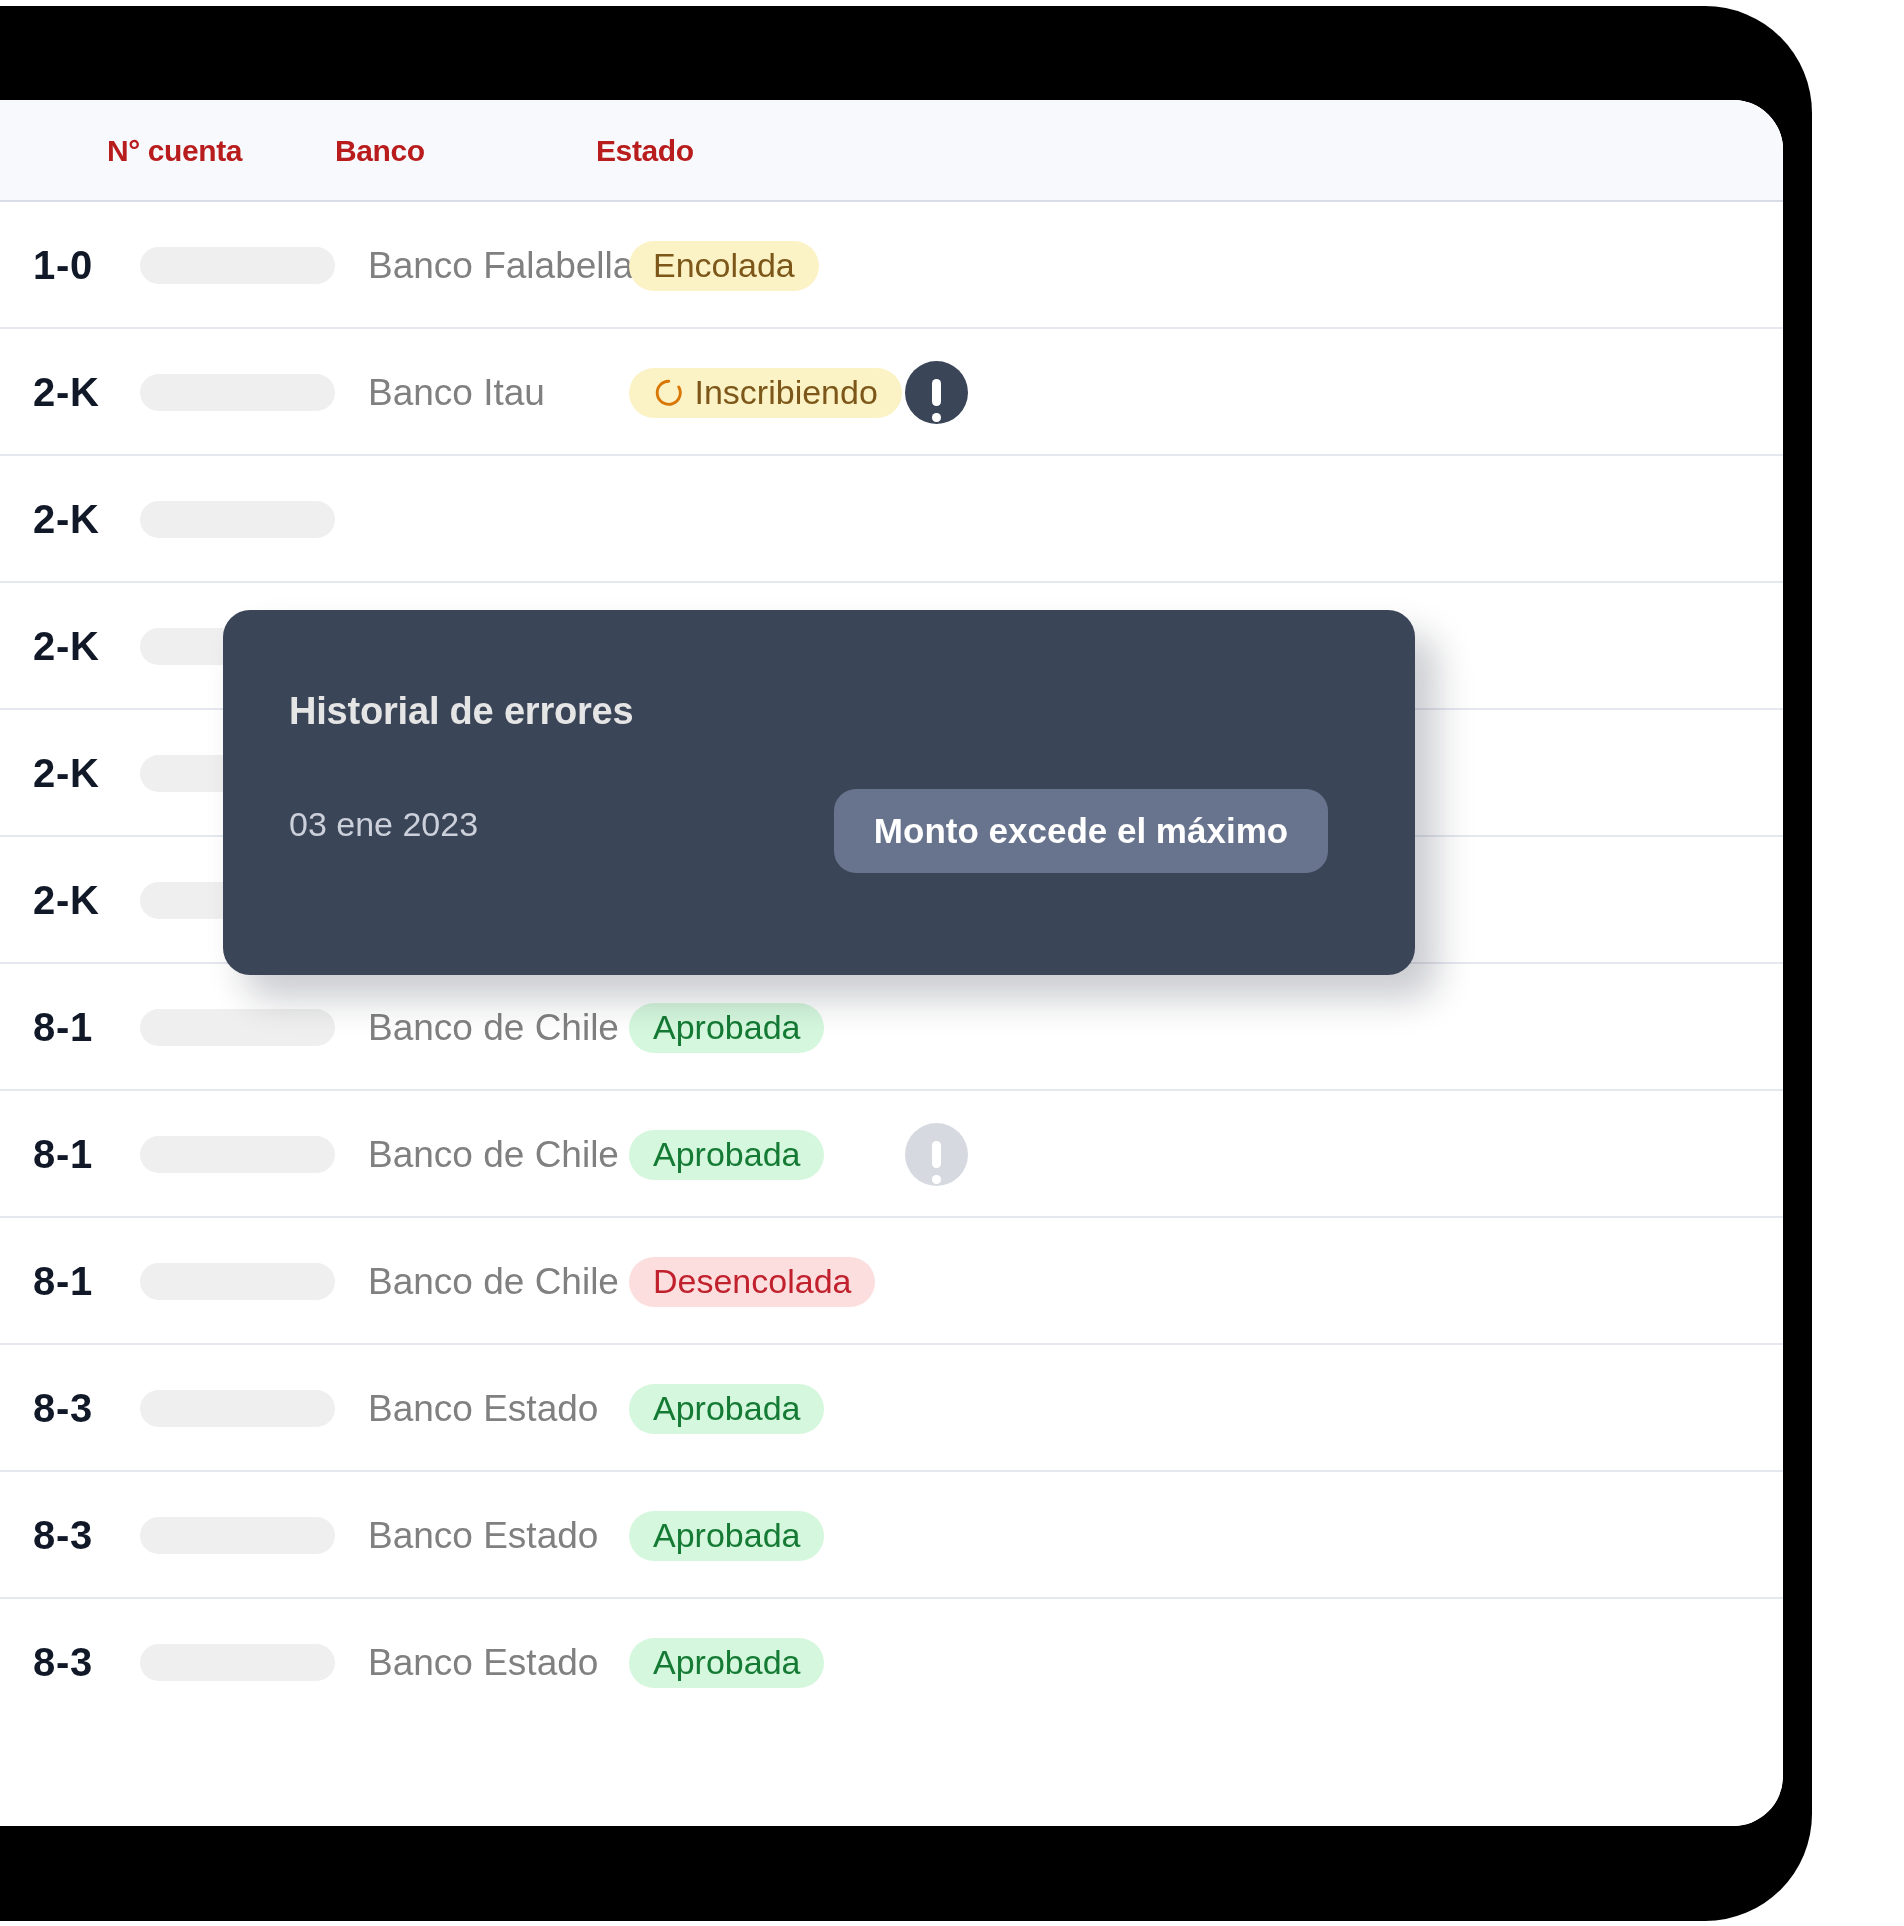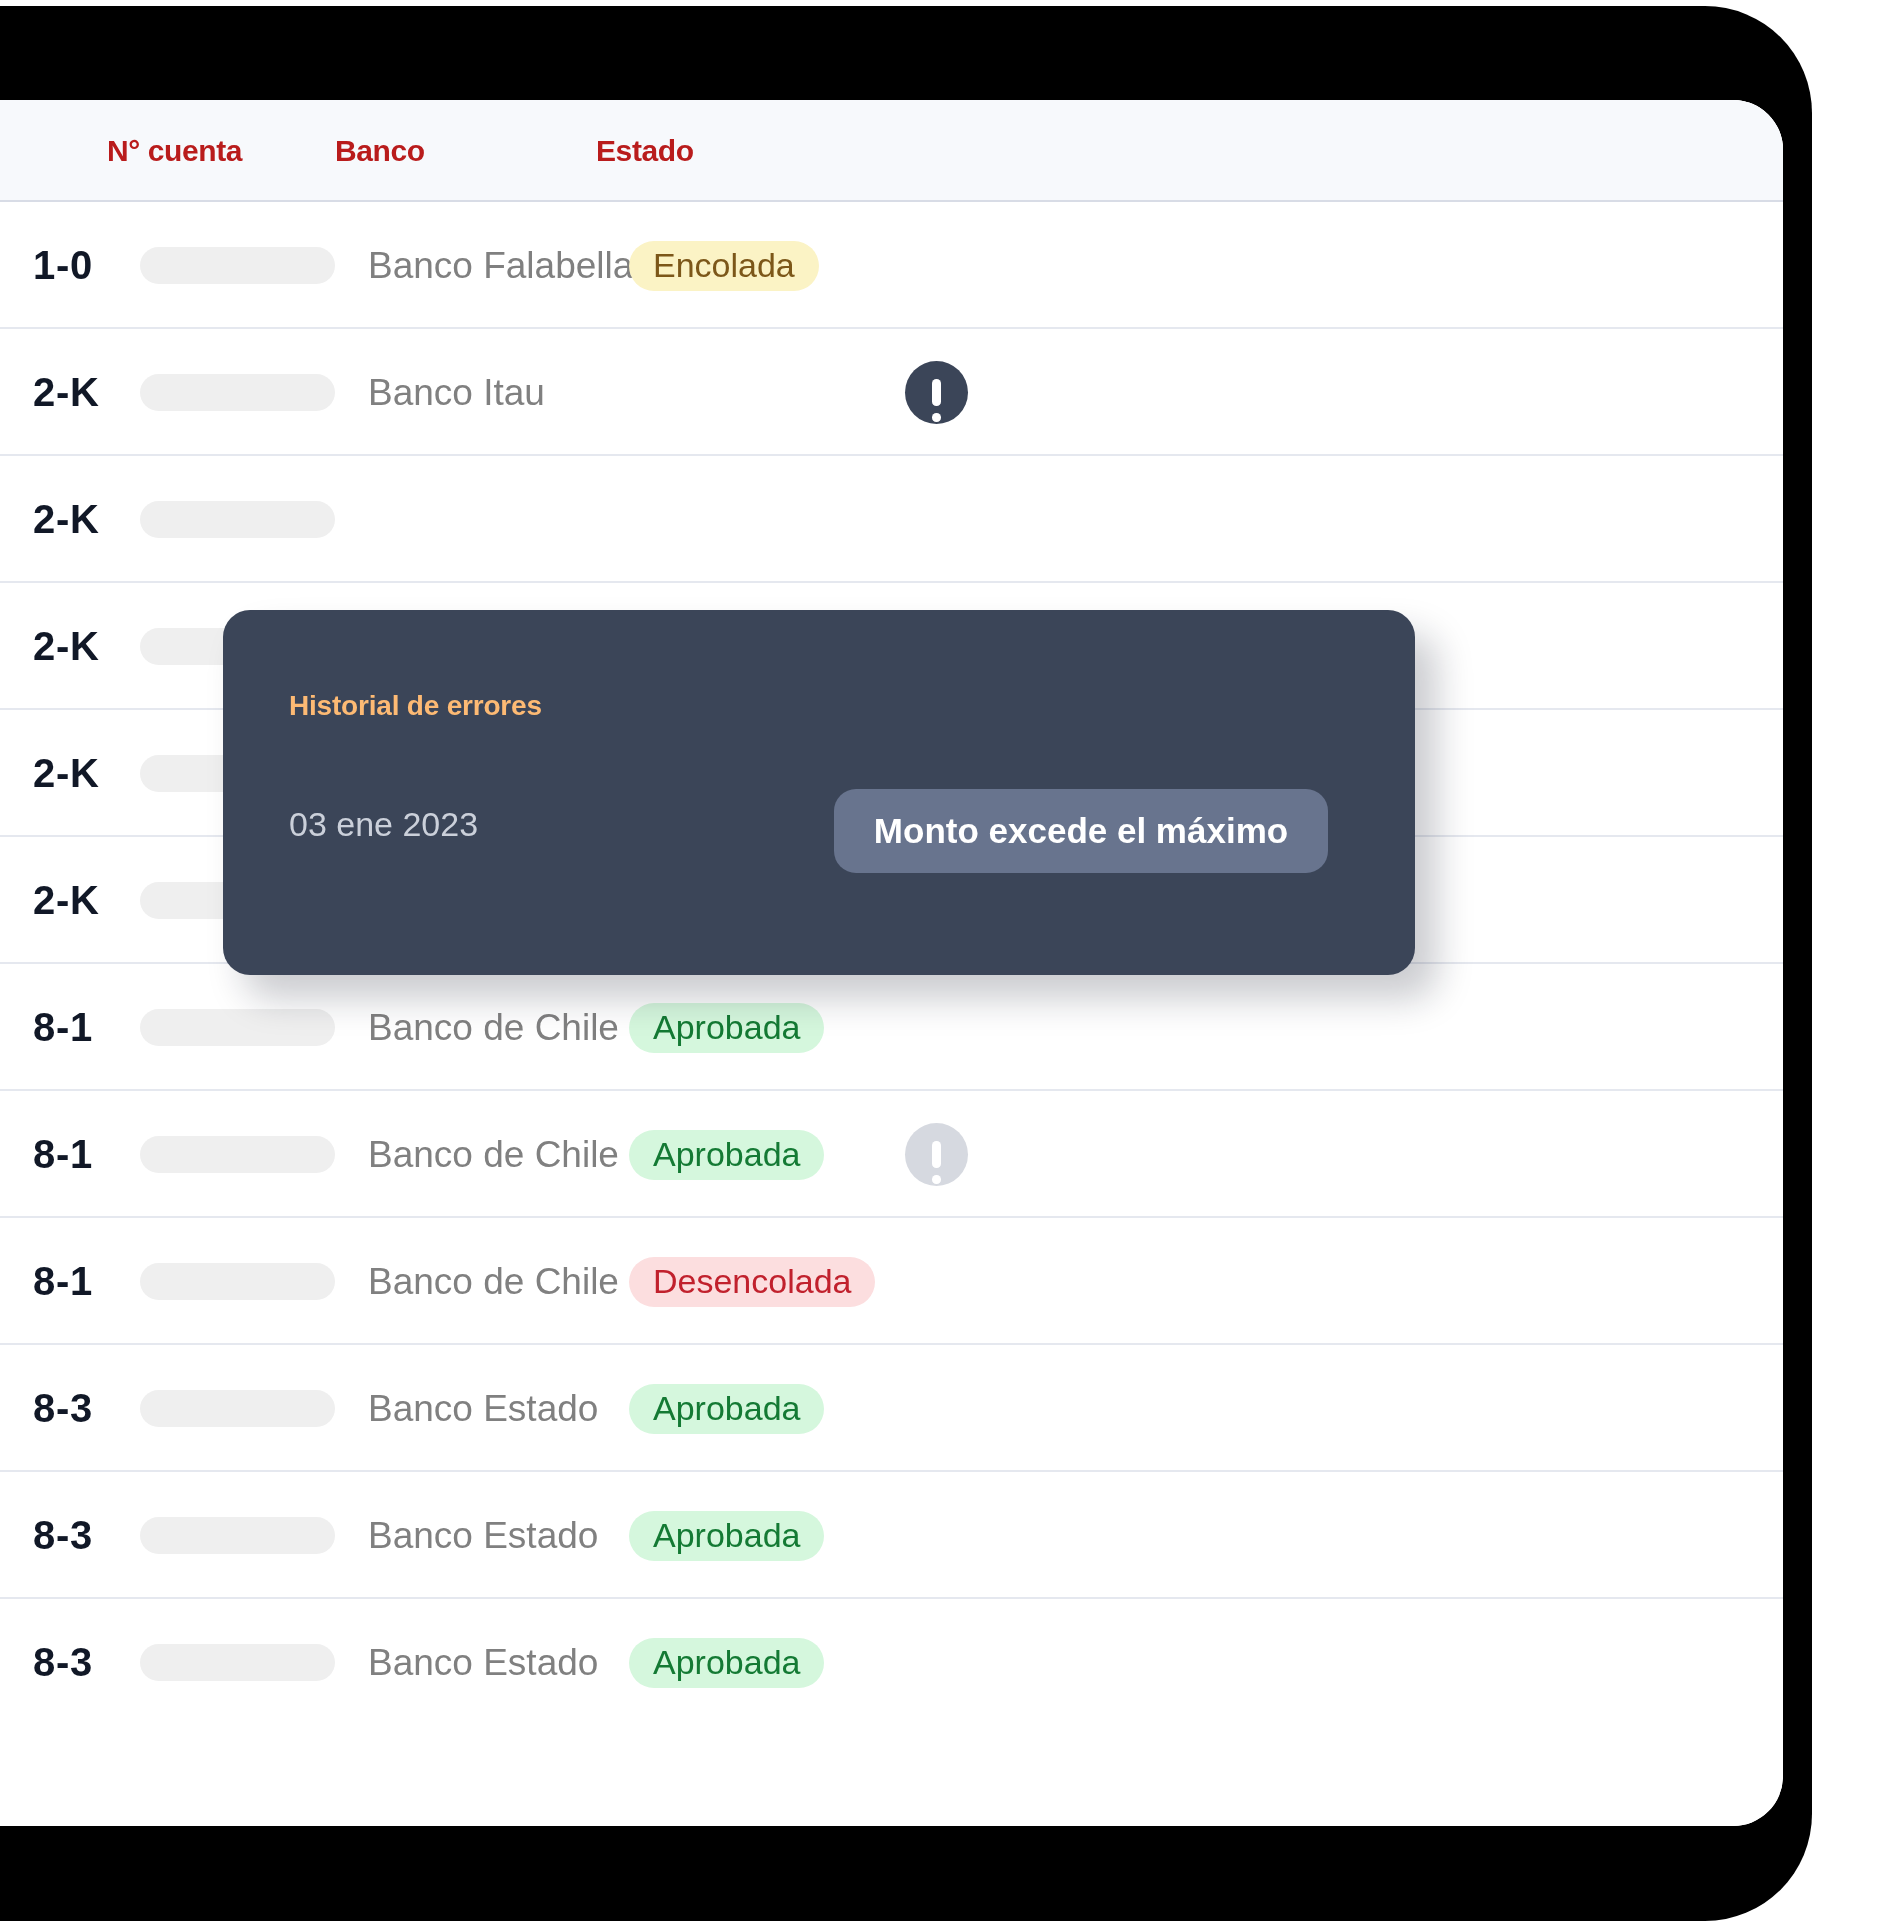--- a/index.html
+++ b/index.html
@@ -117,21 +117,21 @@
     position:absolute;
     left:438px; top:510px;
     width:1192px; height:365px;
     background:#3b4558;
     border-radius:27px;
     box-shadow:21.5px 24px 36px rgba(20,25,40,.22);
     z-index:40;
   }
   #popover-title{
     position:absolute; left:66px; top:80px;
-    font-size:28px; font-weight:bold; color:#fdba74;
+    font-size:38px; font-weight:bold; color:#e5e5e5;
     letter-spacing:-0.2px; white-space:nowrap;
   }
   #popover-date{
     position:absolute; left:66px; top:195px;
     font-size:34px; color:#cbd0da; white-space:nowrap;
   }
   #popover-reason{
     position:absolute; left:611px; top:179px;
     min-width:494px; height:84px;
     background:#68748e; border-radius:22px;
@@ -167,20 +167,30 @@
               <span>Encolada</span>
             </span>
           </div>
         </div>
         <div class="trow">
           <div class="cell rut" style="left: 0px;">2-K</div>
           <div class="cell" style="left: 107px;">
             <div class="skeleton"></div>
           </div>
           <div class="cell bankname" style="left: 335px;">Banco Itau</div>
+          <div class="cell" style="left: 596px;">
+            <span class="badge yellow">
+              <span style="display: flex;">
+                <svg class="spinner" viewBox="0 0 24 24" fill="none" aria-hidden="true">
+                  <path d="M12 3.2 A8.8 8.8 0 1 0 19.6 7.6" stroke="#d97706" stroke-width="2.2" stroke-linecap="round" fill="none"></path>
+                </svg>
+              </span>
+              <span>Inscribiendo</span>
+            </span>
+          </div>
           <div class="cell" style="left: 872px;">
             <div class="alert-icon dark">
               <div class="bang"></div>
             </div>
           </div>
         </div>
         <div class="trow">
           <div class="cell rut" style="left: 0px;">2-K</div>
           <div class="cell" style="left: 107px;">
             <div class="skeleton"></div>

